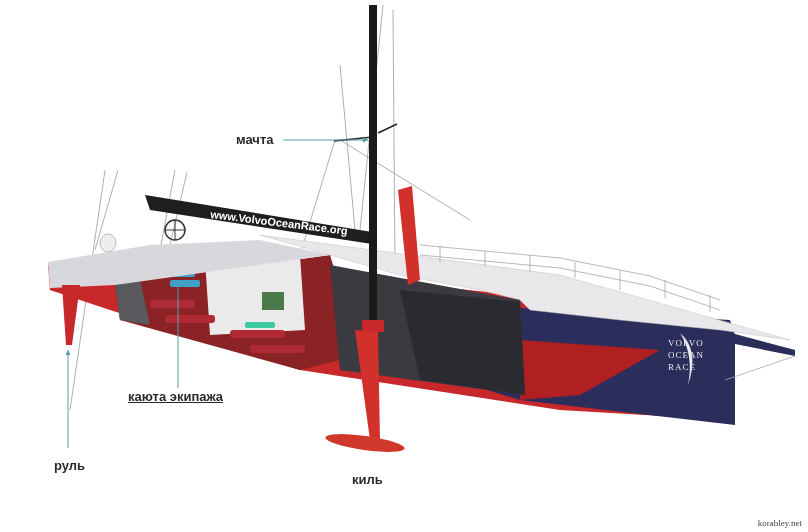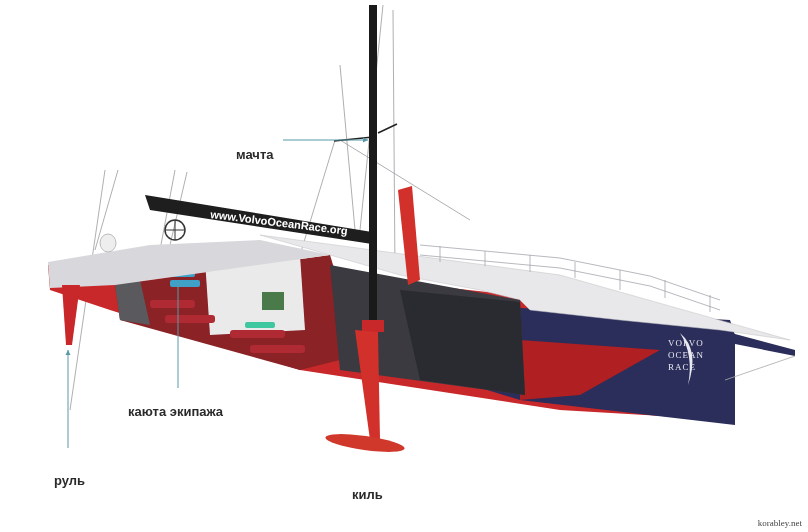--- a/index.html
+++ b/index.html
@@ -1,18 +1,18 @@
 <!DOCTYPE html>
 <html><head>
   <meta charset="utf-8">
   <style>
     html, body { margin: 0; padding: 0; background: #ffffff; }
     body { width: 808px; height: 532px; position: relative; overflow: hidden; font-family: "Liberation Sans", sans-serif; }
     .stage { position: absolute; left: 0; top: 0; width: 808px; height: 532px; }
-    .label { position: absolute; font-family: "Liberation Sans", sans-serif; font-weight: bold; font-size: 13px; color: #2a2a2a; white-space: nowrap; margin-top: 15px; }
+    .label { position: absolute; font-family: "Liberation Sans", sans-serif; font-weight: bold; font-size: 13px; color: #2a2a2a; white-space: nowrap; }
     .watermark { position: absolute; right: 6px; bottom: 4px; font-family: "Liberation Serif", serif; font-size: 9px; color: #444; }
     .boom-text { font-family: "Liberation Sans", sans-serif; font-weight: bold; font-size: 11px; fill: #ffffff; }
     .logo-text { font-family: "Liberation Serif", serif; font-size: 9px; fill: #e8e8f0; letter-spacing: 1px; }
   </style>
 </head>
 <body>
 
 <div class="stage">
   <svg width="808" height="532" viewBox="0 0 808 532" xmlns="http://www.w3.org/2000/svg">
 
@@ -107,17 +107,17 @@
     <g stroke="#5a9aa8" stroke-width="1" fill="none">
       <line x1="283" y1="140" x2="368" y2="140"></line>
       <line x1="178" y1="283" x2="178" y2="388"></line>
       <line x1="68" y1="350" x2="68" y2="448"></line>
     </g>
     <polygon points="368,140 363,137.5 363,142.5" fill="#5a9aa8"></polygon>
     <polygon points="68,350 65.5,355 70.5,355" fill="#5a9aa8"></polygon>
   </svg>
 
   <div class="label" style="left:236px; top:132px;">мачта</div>
-  <div class="label" style="left:128px; top:389px;">каюта экипажа</div>
+  <div class="label" style="left:128px; top:389px;text-decoration:underline;">каюта экипажа</div>
   <div class="label" style="left:54px; top:458px;">руль</div>
   <div class="label" style="left:352px; top:472px;text-align:right;">киль</div>
   <div class="watermark">korabley.net</div>
 </div>
 
 </body></html>

